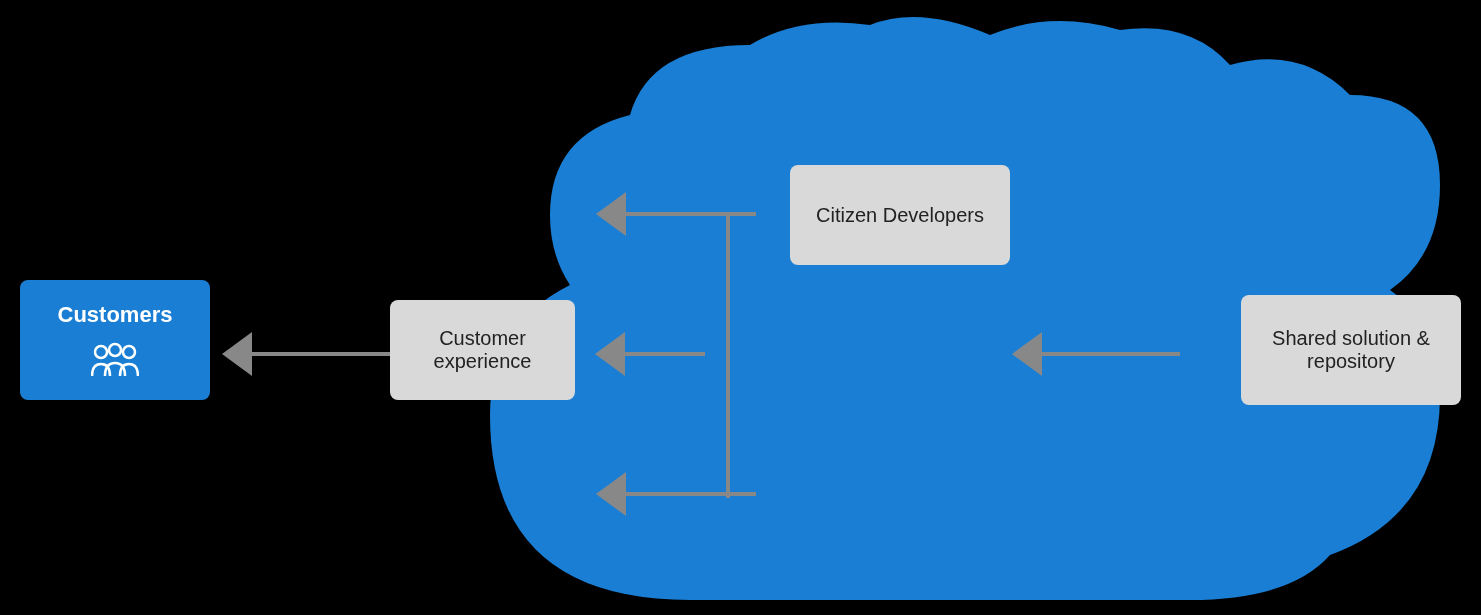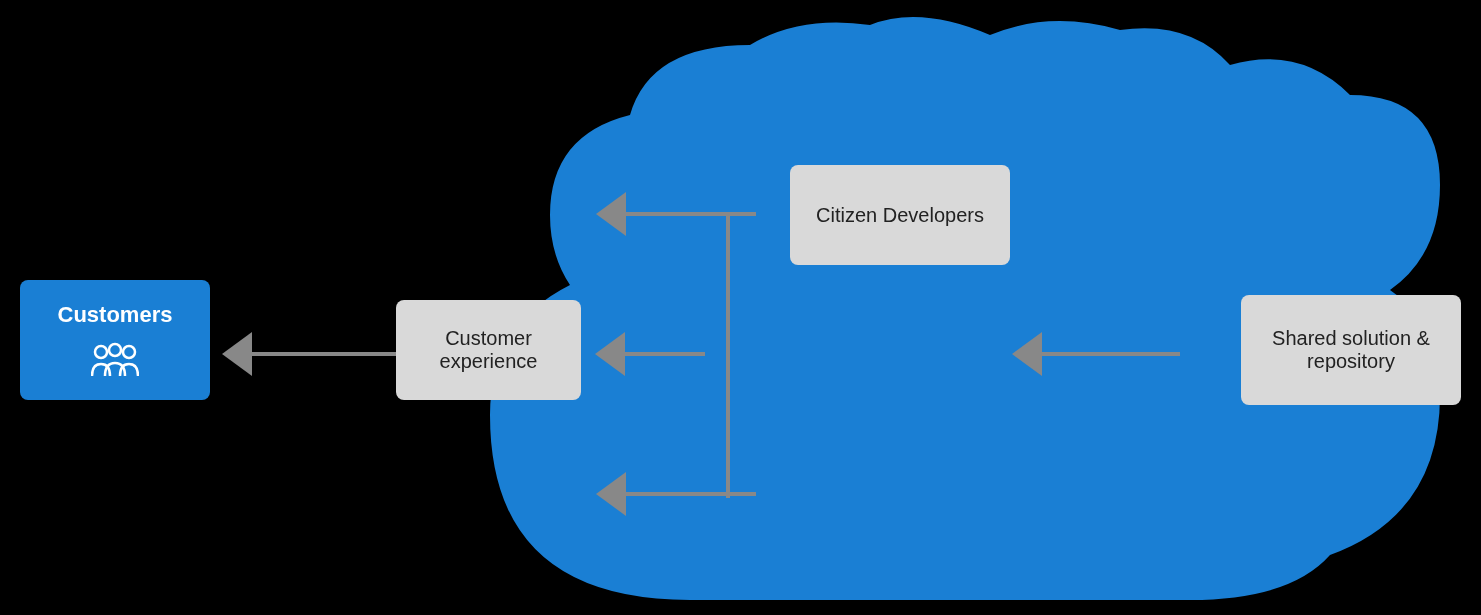--- a/index.html
+++ b/index.html
@@ -51,21 +51,20 @@
       background: #d9d9d9;
       border-radius: 8px;
       display: flex;
       align-items: center;
       justify-content: flex-start;
       text-align: center;
       font-size: 20px;
       font-weight: 500;
       color: #222;
       z-index: 10;
-      margin-left: 6px;
     }
 
     
     .inner-box {
       position: absolute;
       width: 220px;
       height: 100px;
       background: #d9d9d9;
       border-radius: 8px;
       display: flex;

